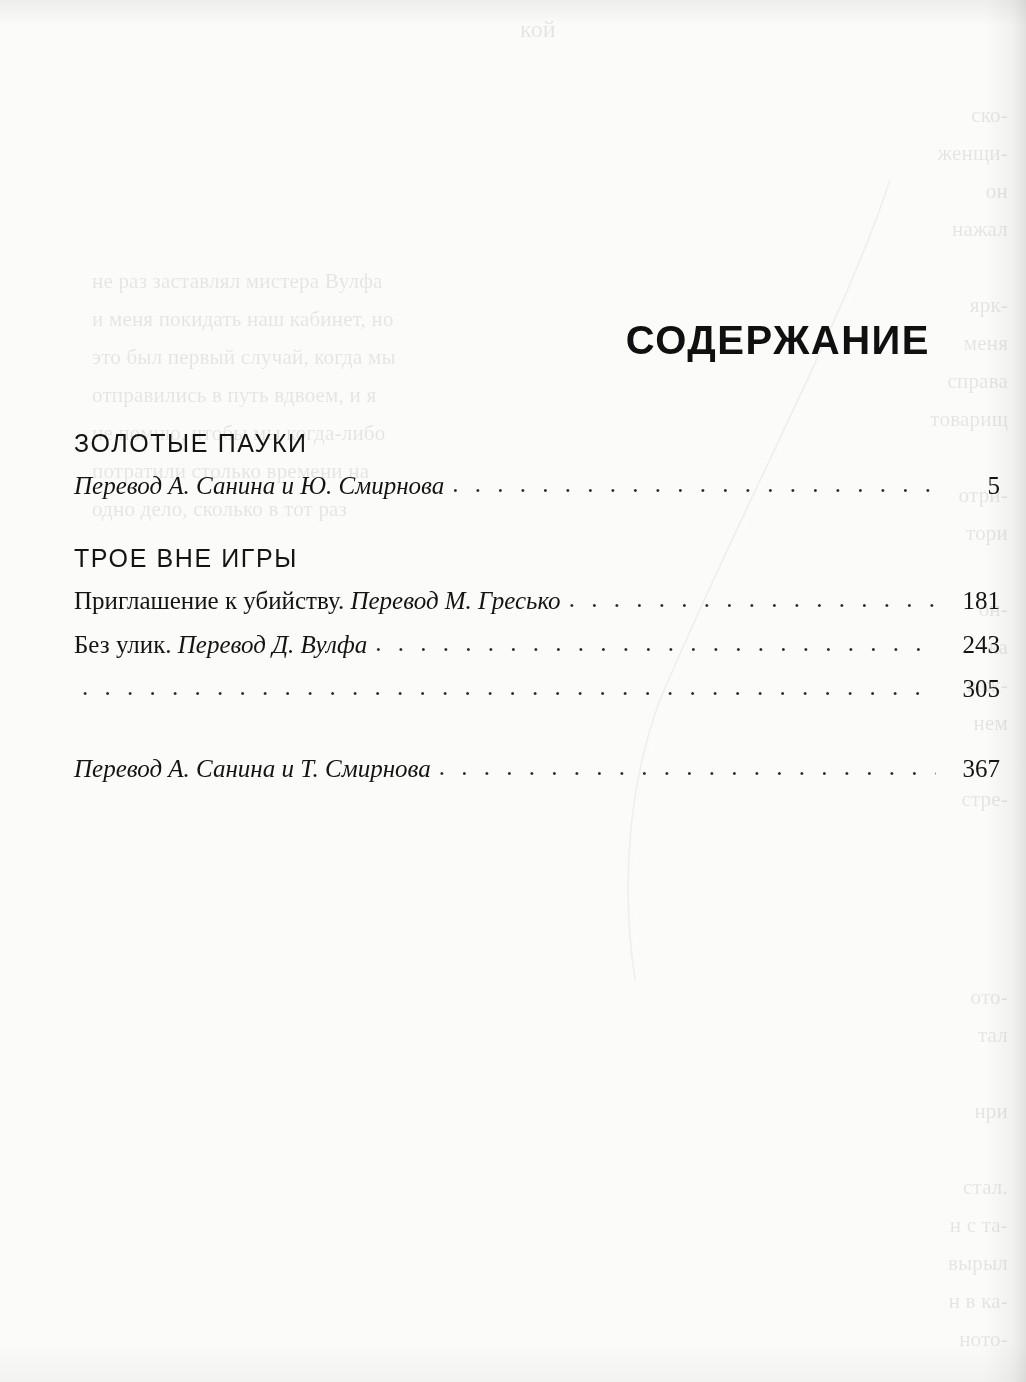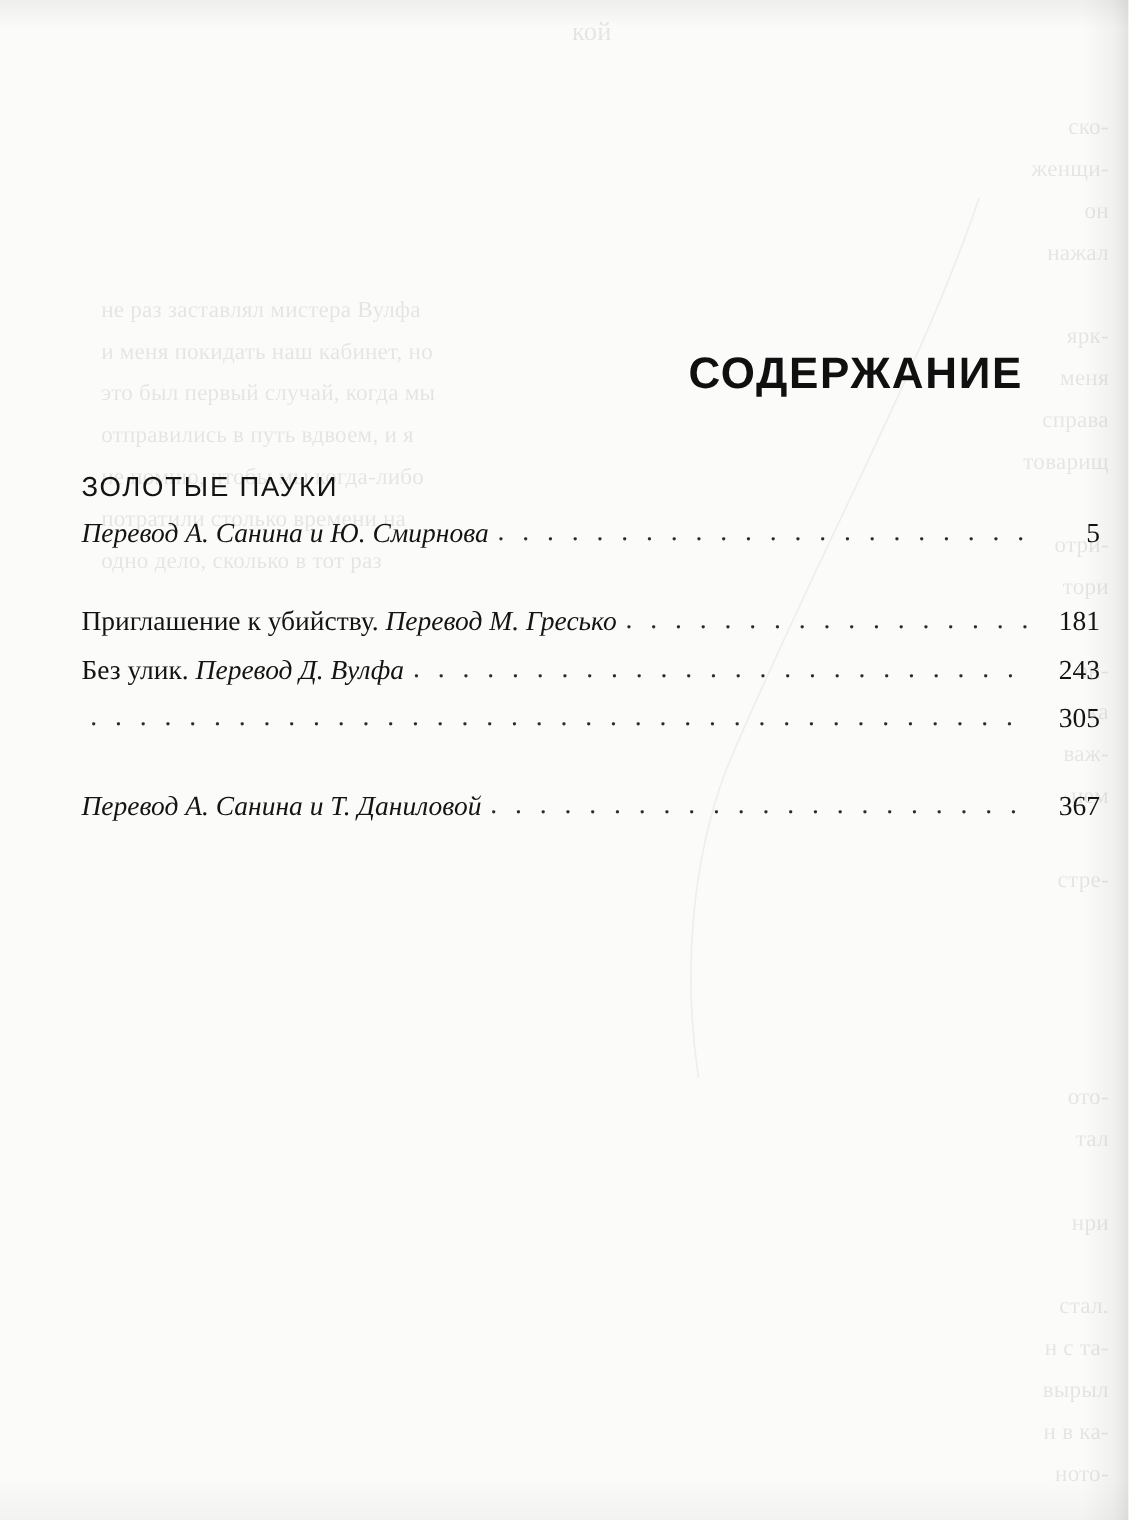--- a/index.html
+++ b/index.html
@@ -196,20 +196,21 @@
     <div class="group first">
       <div class="group-title">ЗОЛОТЫЕ ПАУКИ</div>
       <div class="entry">
         <span class="txt"><span class="ital">Перевод А. Санина и Ю. Смирнова</span></span>
         <span class="leader">. . . . . . . . . . . . . . . . . . . . . . . . . . . . . . . . . . . . . . . . . . . . . . . . . . . . . . . . . . . . . .</span>
         <span class="pageno">5</span>
       </div>
     </div>
 
     <div class="group gap">
+      <div class="group-title">ТРОЕ ВНЕ ИГРЫ</div>
 
       <div class="entry">
         <span class="txt"><span class="rom">Приглашение к убийству. </span><span class="ital">Перевод М. Гресько</span></span>
         <span class="leader">. . . . . . . . . . . . . . . . . . . . . . . . . . . . . . . . . . . . . . . . . . . . . . . . . . . . . . . . . . . . . .</span>
         <span class="pageno">181</span>
       </div>
 
       <div class="entry">
         <span class="txt"><span class="rom">Без улик. </span><span class="ital">Перевод Д. Вулфа</span></span>
         <span class="leader">. . . . . . . . . . . . . . . . . . . . . . . . . . . . . . . . . . . . . . . . . . . . . . . . . . . . . . . . . . . . . .</span>
@@ -217,21 +218,21 @@
       </div>
 
       <div class="entry">
         <span class="leader">. . . . . . . . . . . . . . . . . . . . . . . . . . . . . . . . . . . . . . . . . . . . . . . . . . . . . . . . . . . . . .</span>
         <span class="pageno">305</span>
       </div>
     </div>
 
     <div class="group gap">
       <div class="entry">
-        <span class="txt"><span class="ital">Перевод А. Санина и Т. Даниловой</span></span>
+        <span class="txt"><span class="ital">Перевод А. Санина и Т. Смирнова</span></span>
         <span class="leader">. . . . . . . . . . . . . . . . . . . . . . . . . . . . . . . . . . . . . . . . . . . . . . . . . . . . . . . . . . . . . .</span>
         <span class="pageno">367</span>
       </div>
     </div>
 
   </div>
 
   <div class="edge-right"></div>
   <div class="edge-top"></div>
   <div class="edge-bottom"></div>

